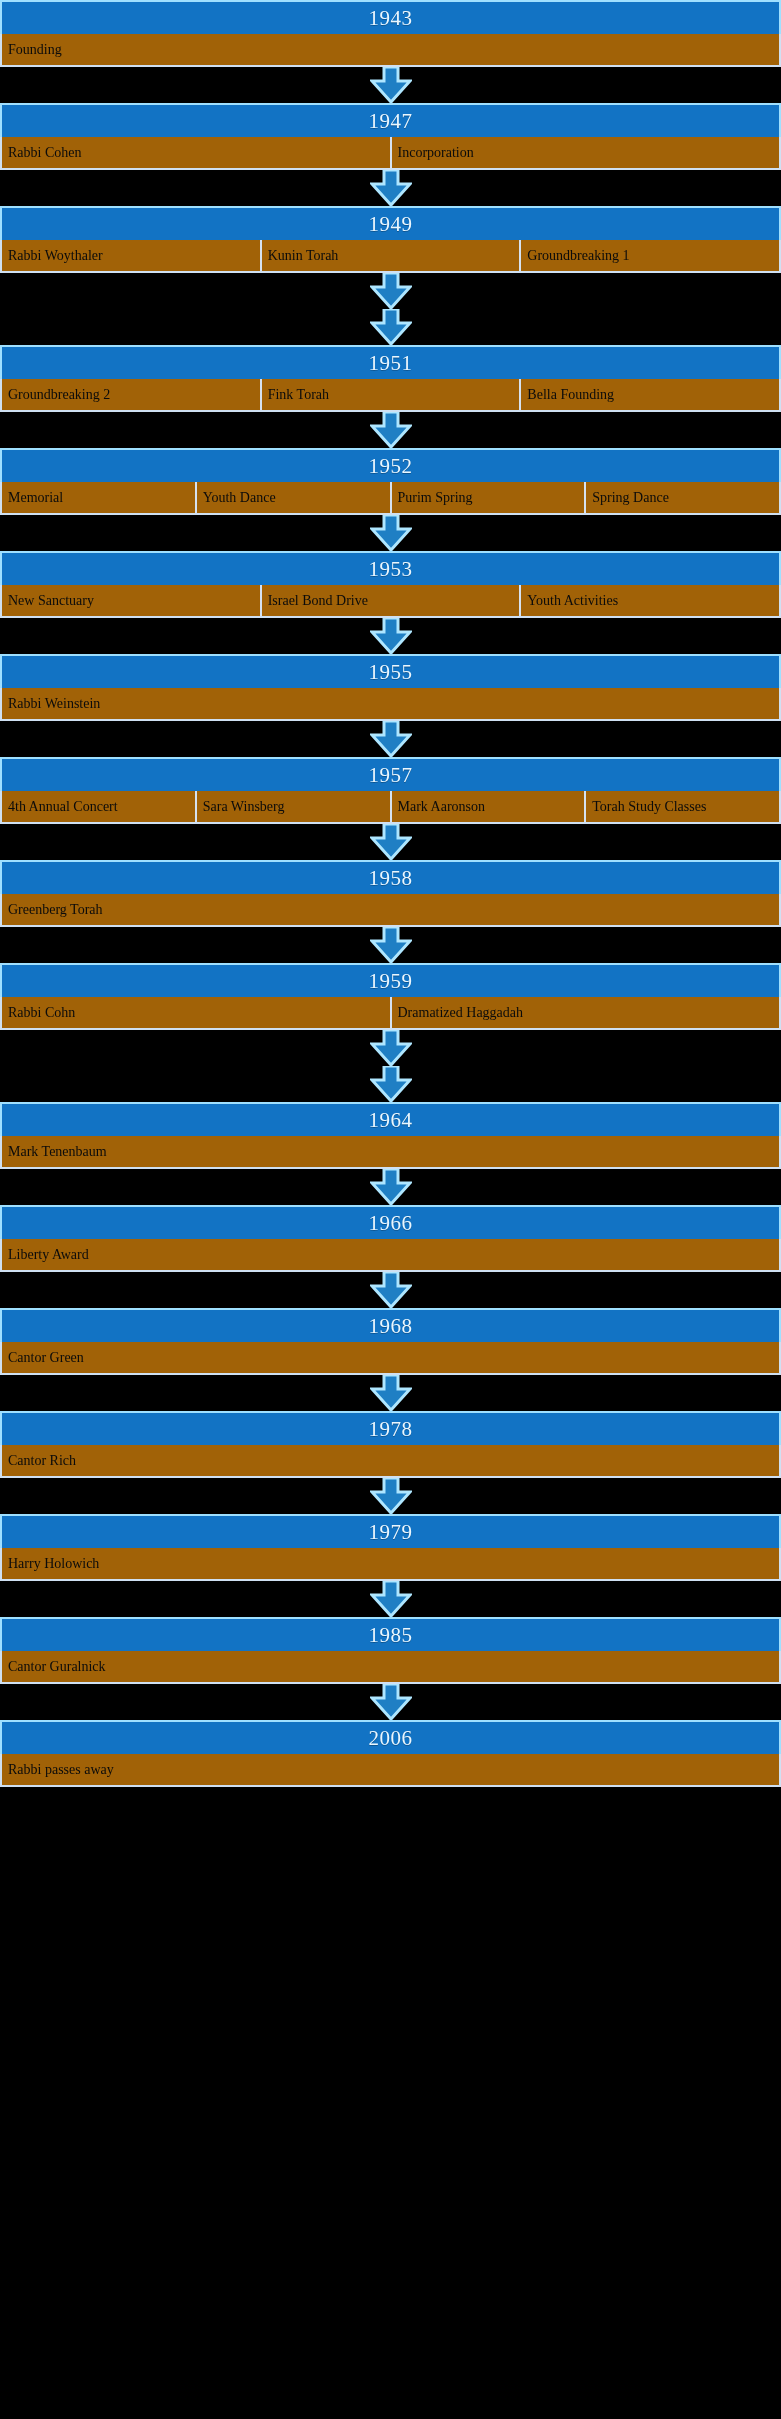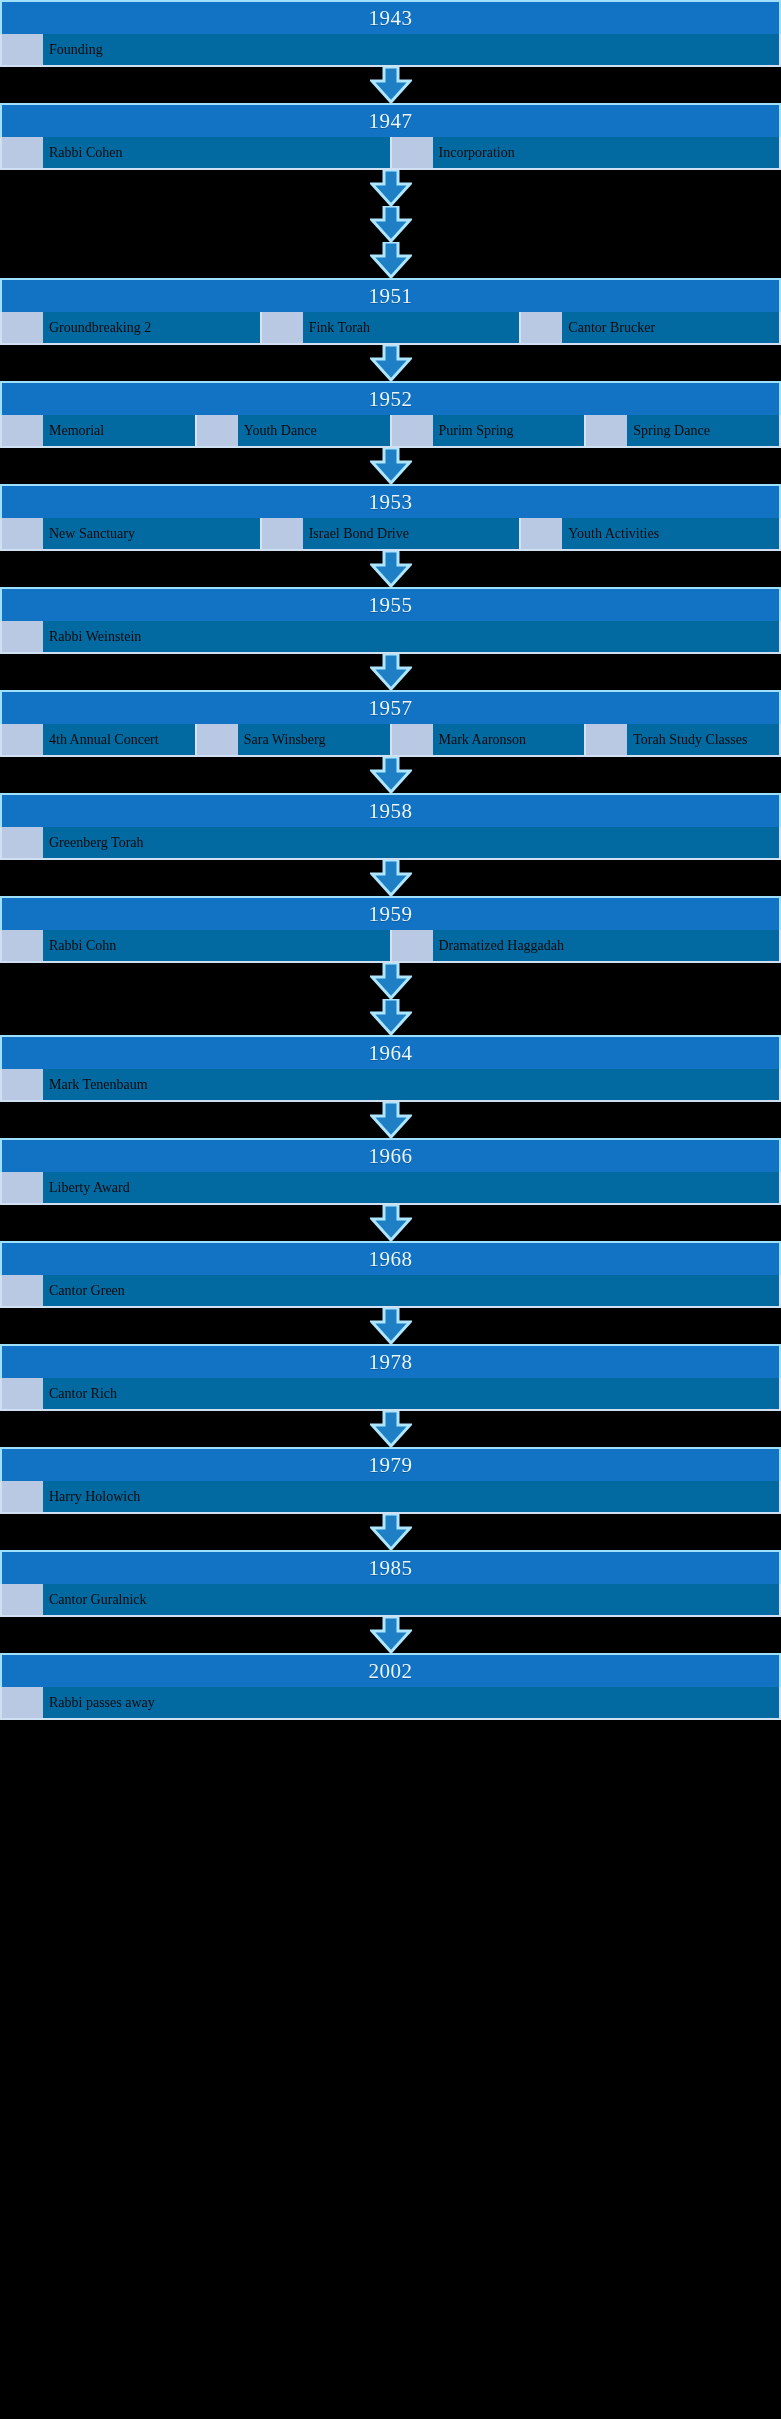--- a/index.html
+++ b/index.html
@@ -55,24 +55,23 @@
   }
   .event-cell{
     box-sizing:border-box;
     flex:1 1 0;
     min-width:0;
     height:100%;
     display:flex;
     align-items:center;
     padding-left:6px;
     padding-right:4px;
-    background:#0369a1;
+    background:#a16207;
     border-right:2px solid #d6e2f1;
     overflow:hidden;
-    margin-left:41px;
   }
   .event-cell:last-child{border-right:none;}
   .event-label{
     color:#0b0b0b;
     font-size:14px;
     line-height:15px;
     white-space:nowrap;
     text-overflow:ellipsis;
     overflow:hidden;
   }
@@ -123,20 +122,36 @@
         <div class="event-cell">
           <span class="event-label">Incorporation</span>
         </div>
       </div>
     </div>
     <div class="connector">
       <svg class="arrow-icon" viewBox="0 0 42 36" xmlns="http://www.w3.org/2000/svg" aria-hidden="true">
         <polygon points="14,0 28,0 28,14 40,14 21,35 2,14 14,14" fill="#1f7fc4" stroke="#aee6ff" stroke-width="3" stroke-linejoin="miter"></polygon>
       </svg>
     </div>
+    <div class="entry">
+      <div class="year-bar">
+        <span class="year-label">1949</span>
+      </div>
+      <div class="events">
+        <div class="event-cell">
+          <span class="event-label">Rabbi Woythaler</span>
+        </div>
+        <div class="event-cell">
+          <span class="event-label">Kunin Torah</span>
+        </div>
+        <div class="event-cell">
+          <span class="event-label">Groundbreaking 1</span>
+        </div>
+      </div>
+    </div>
     <div class="connector">
       <svg class="arrow-icon" viewBox="0 0 42 36" xmlns="http://www.w3.org/2000/svg" aria-hidden="true">
         <polygon points="14,0 28,0 28,14 40,14 21,35 2,14 14,14" fill="#1f7fc4" stroke="#aee6ff" stroke-width="3" stroke-linejoin="miter"></polygon>
       </svg>
     </div>
     <div class="connector">
       <svg class="arrow-icon" viewBox="0 0 42 36" xmlns="http://www.w3.org/2000/svg" aria-hidden="true">
         <polygon points="14,0 28,0 28,14 40,14 21,35 2,14 14,14" fill="#1f7fc4" stroke="#aee6ff" stroke-width="3" stroke-linejoin="miter"></polygon>
       </svg>
     </div>
@@ -145,21 +160,21 @@
         <span class="year-label">1951</span>
       </div>
       <div class="events">
         <div class="event-cell">
           <span class="event-label">Groundbreaking 2</span>
         </div>
         <div class="event-cell">
           <span class="event-label">Fink Torah</span>
         </div>
         <div class="event-cell">
-          <span class="event-label">Cantor Brucker</span>
+          <span class="event-label">Bella Founding</span>
         </div>
       </div>
     </div>
     <div class="connector">
       <svg class="arrow-icon" viewBox="0 0 42 36" xmlns="http://www.w3.org/2000/svg" aria-hidden="true">
         <polygon points="14,0 28,0 28,14 40,14 21,35 2,14 14,14" fill="#1f7fc4" stroke="#aee6ff" stroke-width="3" stroke-linejoin="miter"></polygon>
       </svg>
     </div>
     <div class="entry">
       <div class="year-bar">
@@ -368,21 +383,21 @@
         </div>
       </div>
     </div>
     <div class="connector">
       <svg class="arrow-icon" viewBox="0 0 42 36" xmlns="http://www.w3.org/2000/svg" aria-hidden="true">
         <polygon points="14,0 28,0 28,14 40,14 21,35 2,14 14,14" fill="#1f7fc4" stroke="#aee6ff" stroke-width="3" stroke-linejoin="miter"></polygon>
       </svg>
     </div>
     <div class="entry">
       <div class="year-bar">
-        <span class="year-label">2002</span>
+        <span class="year-label">2006</span>
       </div>
       <div class="events">
         <div class="event-cell">
           <span class="event-label">Rabbi passes away</span>
         </div>
       </div>
     </div>
   </div>
 
 </body></html>

